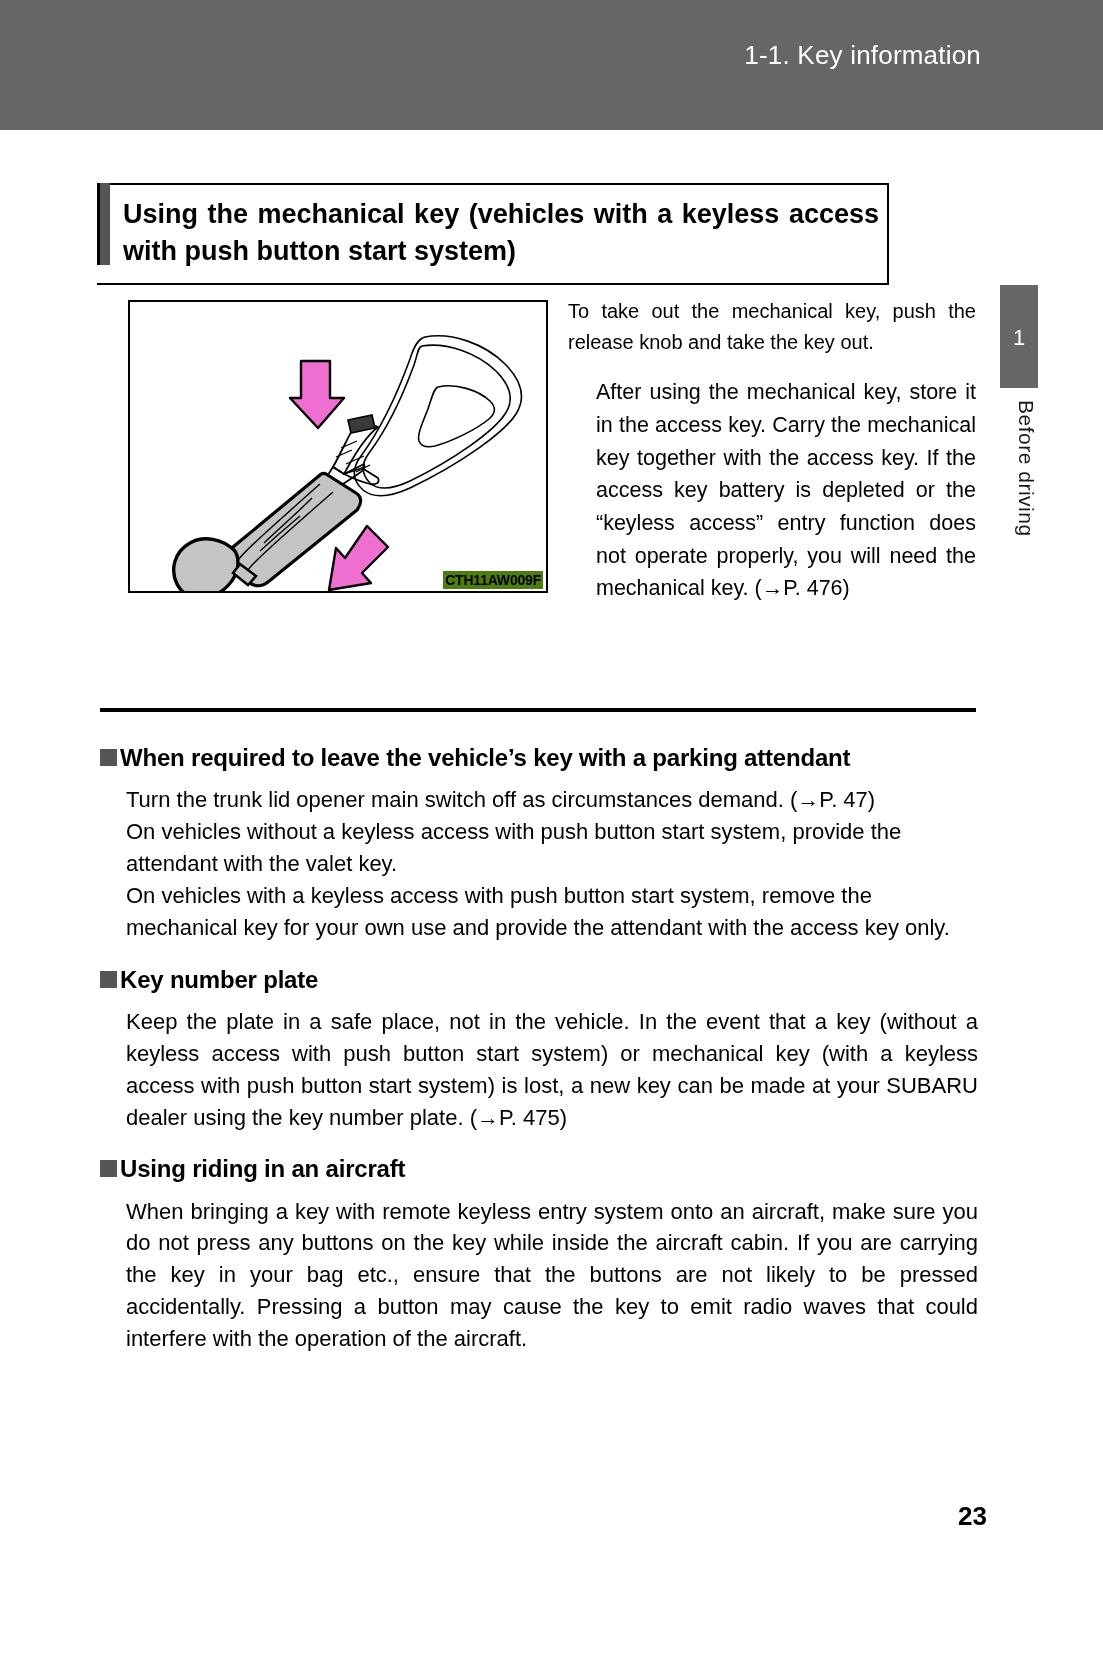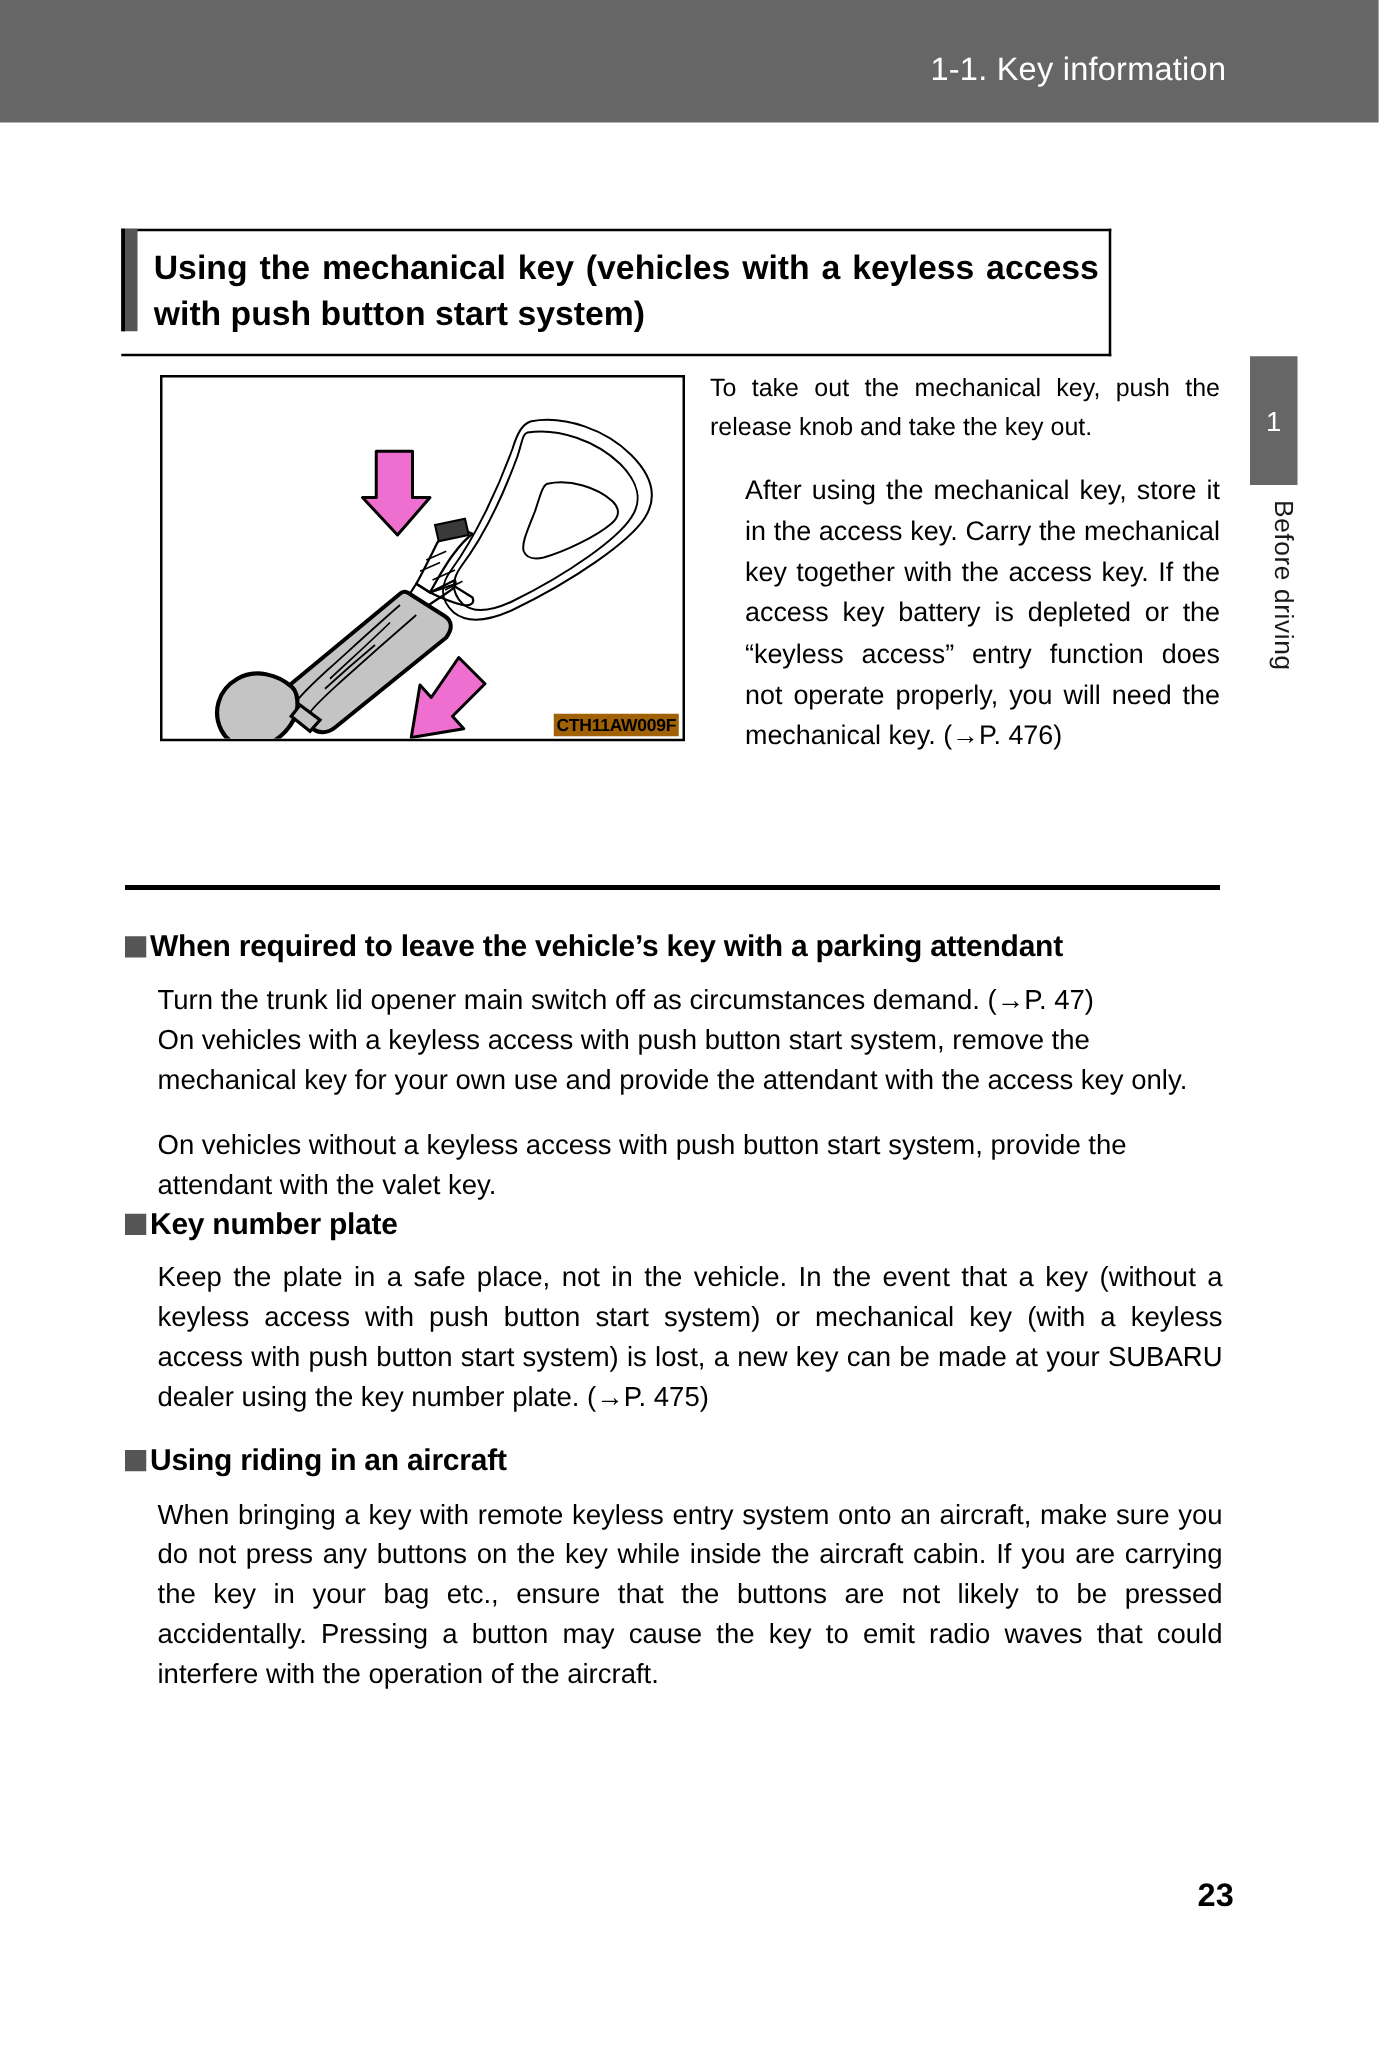--- a/index.html
+++ b/index.html
@@ -15,21 +15,21 @@
     color: #000000;
     overflow: hidden;
   }
 
   
   #header-bar {
     position: absolute;
     top: 0;
     left: 0;
     width: 1103px;
-    height: 98px;
+    height: 130px;
     background: #666666;
   }
   #header-title {
     position: absolute;
     right: 122px;
     top: 40px;
     color: #ffffff;
     font-size: 26px;
     letter-spacing: 0.2px;
     white-space: nowrap;
@@ -108,21 +108,21 @@
     background: #ffffff;
     overflow: hidden;
   }
   #figure-code {
     position: absolute;
     right: 3px;
     bottom: 2px;
     font-size: 14px;
     font-weight: bold;
     letter-spacing: -0.2px;
-    background: #a16207;
+    background: #4d7c0f;
     padding: 1px 2px;
   }
 
   
   #intro-block {
     position: absolute;
     left: 568px;
     top: 296px;
     width: 408px;
   }
@@ -290,22 +290,22 @@
 
 <div id="divider"></div>
 
 <div id="content">
 
   <div class="section-heading">
     <span class="bullet-square"></span>
     <span class="section-heading-text">When required to leave the vehicle’s key with a parking attendant</span>
   </div>
   <p class="para">Turn the trunk lid opener main switch off as circumstances demand. (→P. 47)</p>
+  <p class="para">On vehicles without a keyless access with push button start system, provide the attendant with the valet key.</p>
   <p class="para gap-after">On vehicles with a keyless access with push button start system, remove the mechanical key for your own use and provide the attendant with the access key only.</p>
-  <p class="para">On vehicles without a keyless access with push button start system, provide the attendant with the valet key.</p>
 
   <div class="section-heading">
     <span class="bullet-square"></span>
     <span class="section-heading-text">Key number plate</span>
   </div>
   <p class="para justified gap-after">Keep the plate in a safe place, not in the vehicle. In the event that a key (without a keyless access with push button start system) or mechanical key (with a keyless access with push button start system) is lost, a new key can be made at your SUBARU dealer using the key number plate. (→P. 475)</p>
 
   <div class="section-heading">
     <span class="bullet-square"></span>
     <span class="section-heading-text">Using riding in an aircraft</span>

